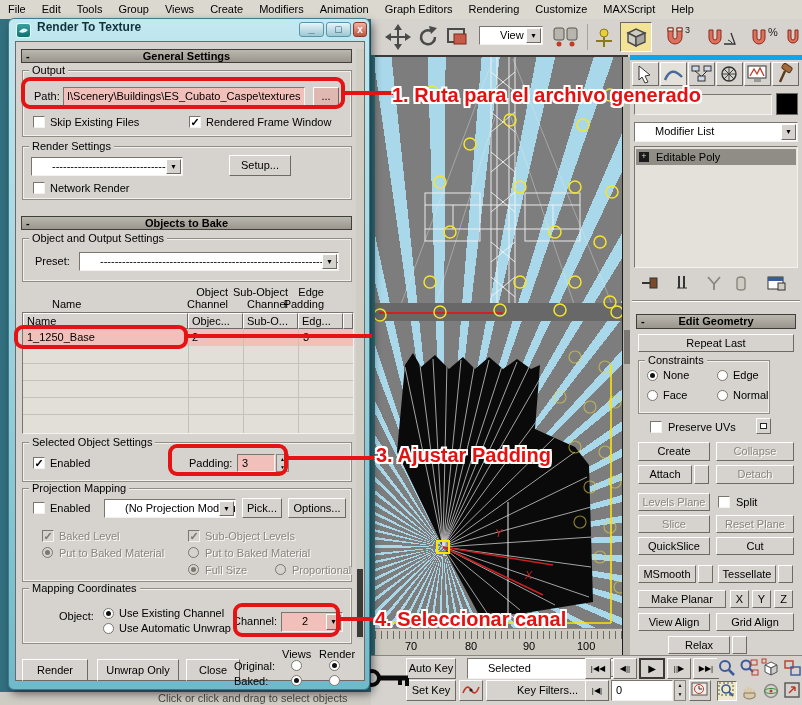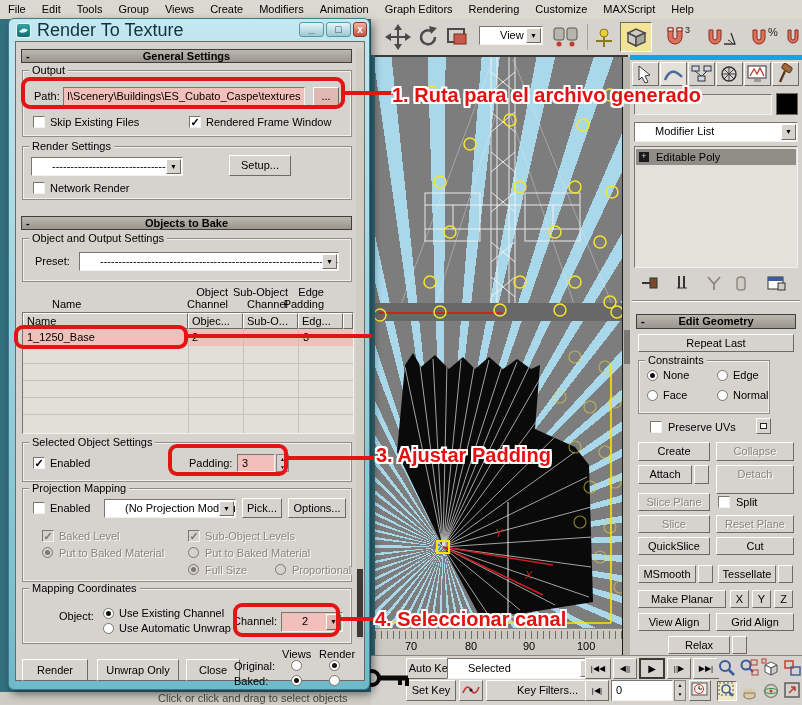--- a/index.html
+++ b/index.html
@@ -253,21 +253,21 @@
     <div class="tickbar abs" style="left:0;top:2px;width:253px;height:8px"></div>
     <span class="abs" style="left:30px;top:11px">70</span>
     <span class="abs" style="left:90px;top:11px">80</span>
     <span class="abs" style="left:148px;top:11px">90</span>
     <span class="abs" style="left:202px;top:11px">100</span>
   </div>
 
   <div class="abs" style="left:371px;top:655px;width:431px;height:50px;background:#d6d3ce;border-top:1px solid #8a867e;z-index:6">
     <div class="tbtn" style="left:35px;top:2px;width:50px;height:21px;line-height:19px"><span>Auto Key</span></div>
     <div class="tbtn" style="left:35px;top:24px;width:50px;height:21px;line-height:19px"><span>Set Key</span></div>
-    <div class="dd" style="left:76px;top:2px;width:150px;height:21px;line-height:18px"><span>Selected</span><span class="dda">▼</span></div>
+    <div class="dd" style="left:96px;top:2px;width:150px;height:21px;line-height:18px"><span>Selected</span><span class="dda">▼</span></div>
     <div class="tbtn" style="left:88px;top:24px;width:24px;height:21px">
       <svg width="20" height="17">
           <path d="M2 12 Q6 2 10 9 T18 6" fill="none" stroke="#c03a2a" stroke-width="1.6"></path>
           <circle cx="10" cy="9" r="1.6" fill="#222"></circle>
         </svg>
     </div>
     <div class="tbtn" style="left:115px;top:24px;width:123px;height:21px;line-height:19px"><span>Key Filters...</span></div>
     <div class="tbtn" style="left:214px;top:2px;width:26px;height:21px;font-size:8px;line-height:19px"><span>|◀◀</span></div>
     <div class="tbtn" style="left:242px;top:2px;width:24px;height:21px;font-size:8px;line-height:19px"><span>◀||</span></div>
     <div class="tbtn" style="left:268px;top:2px;width:26px;height:21px;font-size:10px;line-height:18px;border:2px solid #3c3a36"><span>▶</span></div>
@@ -409,23 +409,23 @@
     <span class="cb" style="left:20px;top:361px"></span>
     <span class="abs nw" style="left:38px;top:361px">Preserve UVs</span>
     <span class="sq" style="left:126px;top:358px;height:16px">
         <i style="top:4px"></i>
       </span>
 
     <div class="egbtn" style="left:8px;top:382px;width:72px;height:19px"><span>Create</span></div>
     <div class="egbtn dis" style="left:86px;top:382px;width:78px;height:19px"><span>Collapse</span></div>
     <div class="egbtn" style="left:8px;top:405px;width:54px;height:19px"><span>Attach</span></div>
     <span class="sq" style="left:64px;top:405px;height:19px"></span>
-    <div class="egbtn dis" style="left:86px;top:405px;width:78px;height:29px"><span>Detach</span></div>
-
-    <div class="egbtn dis" style="left:8px;top:433px;width:72px;height:18px"><span>Slice Plane</span></div>
+    <div class="egbtn dis" style="left:86px;top:405px;width:78px;height:19px"><span>Detach</span></div>
+
+    <div class="egbtn dis" style="left:8px;top:433px;width:72px;height:18px"><span>Levels Plane</span></div>
     <span class="cb" style="left:88px;top:436px"></span>
     <span class="abs nw" style="left:106px;top:436px">Split</span>
     <div class="egbtn dis" style="left:8px;top:455px;width:72px;height:18px"><span>Slice</span></div>
     <div class="egbtn dis" style="left:86px;top:455px;width:78px;height:18px"><span>Reset Plane</span></div>
     <div class="egbtn" style="left:8px;top:477px;width:72px;height:18px"><span>QuickSlice</span></div>
     <div class="egbtn" style="left:86px;top:477px;width:78px;height:18px"><span>Cut</span></div>
 
     <div class="egbtn" style="left:8px;top:505px;width:58px;height:18px"><span>MSmooth</span></div>
     <span class="sq" style="left:68px;top:505px;height:18px"></span>
     <div class="egbtn" style="left:88px;top:505px;width:58px;height:18px"><span>Tessellate</span></div>
@@ -456,21 +456,21 @@
   <div class="abs" style="left:0;top:692px;width:375px;height:13px;background:#cfccc4;z-index:2">
     <span class="abs nw" style="left:158px;top:0;color:#4a4740">Click or click and drag to select objects</span>
   </div>
 
   <div class="abs" style="left:8px;top:18px;width:362px;height:672px;background:linear-gradient(#c2e8f1,#6fb9cb);border:1px solid #3e7c8c;border-radius:6px;box-shadow:3px 4px 8px rgba(0,0,0,.5);z-index:20">
     <span class="abs" style="left:7px;top:4px;width:15px;height:15px;background:linear-gradient(#3aa0a0,#127070);border:1px solid #e8f8fa;border-radius:3px">
       <svg width="13" height="13">
           <path d="M2 8 Q6 2 11 6 Q8 10 2 8" fill="#e8f8fa"></path>
         </svg>
     </span>
-    <span class="abs nw" style="left:28px;top:1px;font-weight:normal;font-size:18px;color:#10333e">Render To Texture</span>
+    <span class="abs nw" style="left:28px;top:1px;font-weight:bold;font-size:12px;color:#10333e">Render To Texture</span>
     <span class="abs" style="left:290px;top:3px;width:25px;height:15px;background:linear-gradient(#e8f4f8,#9cc8d4);border:1px solid #5a96a5;border-radius:3px;text-align:center;line-height:11px;font-weight:bold;color:#2a5a66">_</span>
     <span class="abs" style="left:317px;top:3px;width:25px;height:15px;background:linear-gradient(#e8f4f8,#9cc8d4);border:1px solid #5a96a5;border-radius:3px;text-align:center;line-height:13px;font-size:9px;color:#2a5a66">▢</span>
     <span class="abs" style="left:344px;top:3px;width:14px;height:15px;background:linear-gradient(#f0b4a8,#c4503c);border:1px solid #8a3a2a;border-radius:3px;text-align:center;line-height:13px;font-weight:bold;color:#fff;font-size:10px">x</span>
 
     <div class="abs" style="left:6px;top:22px;width:350px;height:640px;background:#d6d3ce;border:1px solid #6e6a63">
 
       <div class="rollhdr" style="left:5px;top:7px;width:331px;height:14px"><span class="minus">-</span><span>General Settings</span></div>
       <div class="grp" style="left:6px;top:28px;width:330px;height:67px">
         <span class="grplab">Output</span>
         <span class="abs nw" style="left:11px;top:19px">Path:</span>

